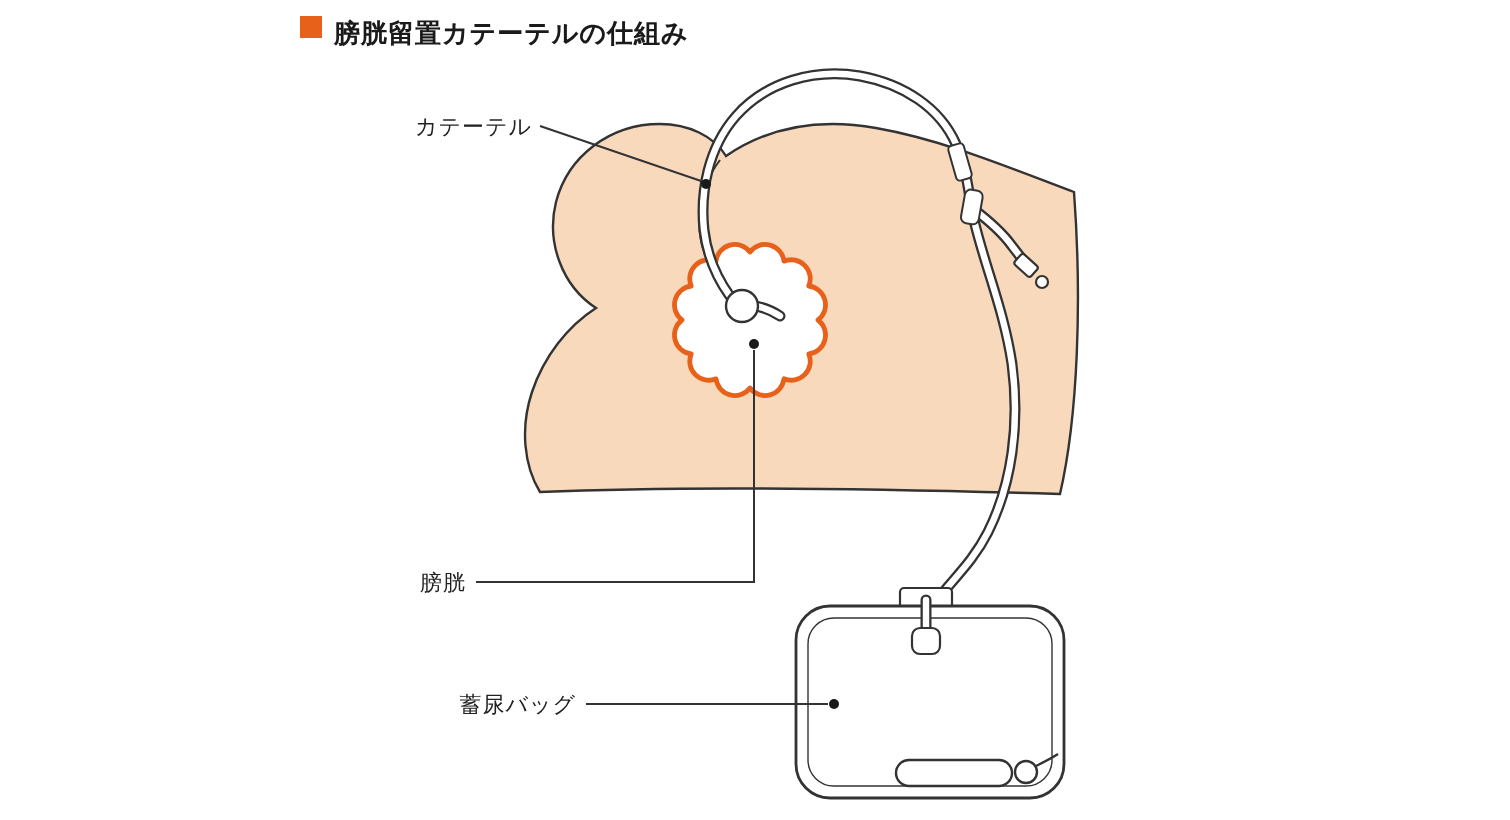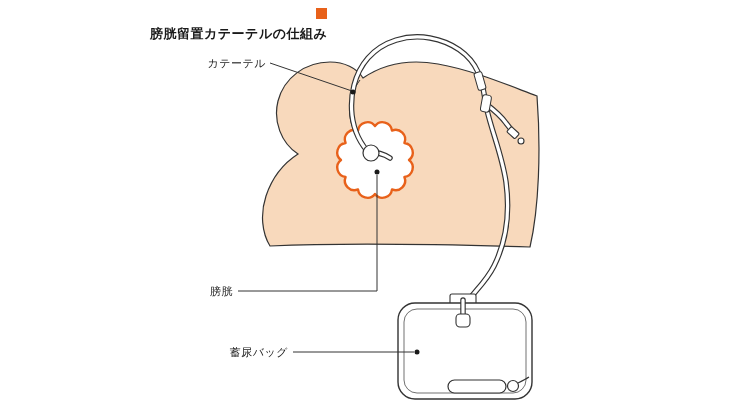--- a/index.html
+++ b/index.html
@@ -1,21 +1,21 @@
 <!DOCTYPE html>
 <html><head>
 <meta charset="utf-8">
 <style>
   html,body{margin:0;padding:0;background:#ffffff;}
   .canvas{
     position:relative;width:755px;height:410px;background:#ffffff;overflow:hidden;
     font-family:"Liberation Sans","DejaVu Sans",sans-serif;color:#1a1a1a;
   }
   .title-row{
-    position:absolute;left:150px;top:8px;display:flex;align-items:flex-end;gap:6px;flex-direction:column;
+    position:absolute;left:150px;top:8px;display:flex;align-items:flex-start;gap:6px;
   }
   .title-square{
     width:11px;height:11px;background:#e8611a;flex:0 0 auto;
   }
   .title-text{
     font-size:13px;font-weight:bold;letter-spacing:0.5px;color:#1a1a1a;
   }
   svg{position:absolute;left:0;top:0;}
   .label-text{font-size:11px;fill:#222222;letter-spacing:0.5px;}
   .leader{stroke:#333333;stroke-width:1;fill:none;}

